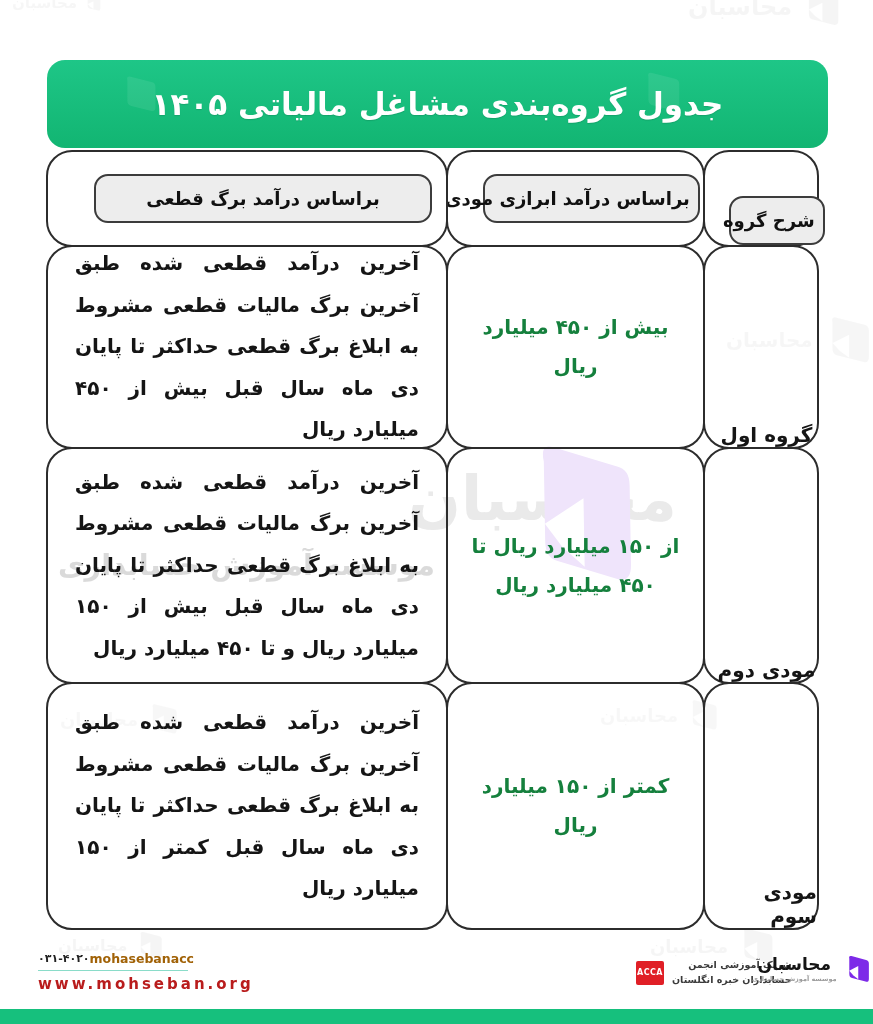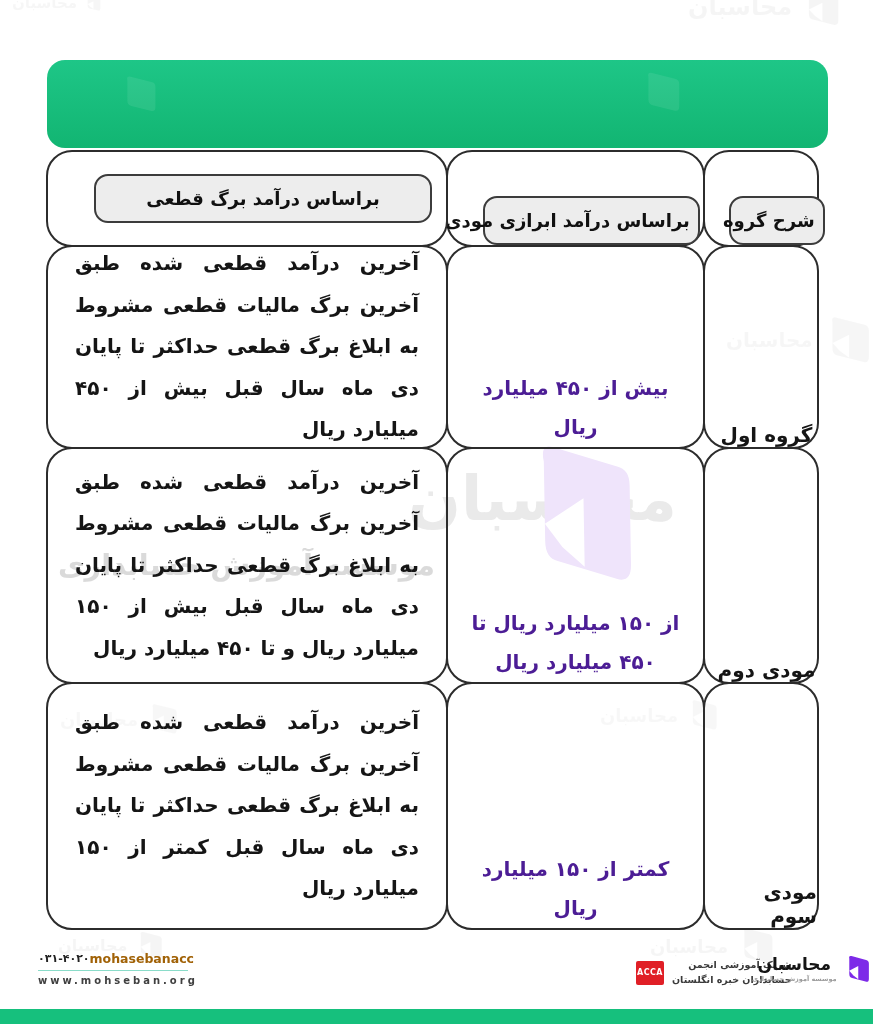--- a/index.html
+++ b/index.html
@@ -23,46 +23,46 @@
   }
   .banner .title{color:#ffffff;font-size:31px;font-weight:700;direction:rtl;text-shadow:0 1px 1px rgba(0,0,0,.12);}
   .banner .wm{color:#ffffff;opacity:.08;}
   
   .cell{
     position:absolute;box-sizing:border-box;border:2px solid #2c2c2c;border-radius:26px;
     display:flex;align-items:center;justify-content:center;background:transparent;z-index:1;
   }
   
   .col-a{left:703px;width:116px;align-items:flex-end;}   
-  .col-b{left:446px;width:259px;align-items:flex-end;}   
+  .col-b{left:446px;width:259px;}   
   .col-c{left:46px;width:402px;}    
   
   .row-h{top:150px;height:97px;}
   .row-1{top:245px;height:204px;}
   .row-2{top:447px;height:237px;}
   .row-3{top:682px;height:248px;}
   .hdr-box{
     background:#ededed;border:2px solid #3c3c3c;border-radius:14px;
     padding:12px 8px;font-weight:700;font-size:18px;color:#111;text-align:center;
     width:85%;box-sizing:border-box;direction:rtl;white-space:nowrap;margin-left:32px;
   }
   .final-text{
     direction:rtl;text-align:justify;font-weight:700;font-size:20px;line-height:2.08;
     color:#151515;padding:6px 27px;width:100%;box-sizing:border-box;
   }
-  .declared{direction:rtl;font-weight:700;font-size:20px;line-height:1.95;text-align:center;color:#4c1d95;padding:0 16px;}
+  .declared{direction:rtl;font-weight:700;font-size:20px;line-height:1.95;text-align:center;color:#15803d;padding:0 16px;}
   .group-label{direction:rtl;font-weight:700;font-size:20px;color:#151515;margin-left:11px;}
   
   .contact{position:absolute;left:38px;top:951px;width:150px;z-index:2;}
   .contact-row1{display:flex;align-items:center;gap:0;}
   .phone{font-size:11px;font-weight:700;color:#222;direction:ltr;letter-spacing:1px;}
   .insta{width:13px;height:13px;color:#1fae8c;}
   .handle{font-size:12.5px;font-weight:700;color:#a16207;}
   .contact-divider{border:none;border-top:1.5px solid #8adcc9;margin:4px 0 4px 0;}
-  .website{font-size:10px;font-weight:700;color:#404040;letter-spacing:3px;}
+  .website{font-size:15px;font-weight:700;color:#b91c1c;letter-spacing:3px;}
   .acca{position:absolute;left:636px;top:958px;display:flex;align-items:center;gap:8px;z-index:2;}
   .acca-box{width:28px;height:24px;background:#e01f26;border-radius:2px;display:flex;align-items:center;justify-content:center;}
   .acca-box span{color:#fff;font-size:8px;font-weight:700;letter-spacing:.5px;}
   .acca-text{direction:rtl;text-align:right;font-size:9.5px;font-weight:700;color:#3a3a3a;line-height:1.55;white-space:nowrap;}
   .brand{position:absolute;left:752px;top:954px;display:flex;align-items:center;gap:6px;z-index:2;}
   .brand-words{text-align:center;direction:rtl;}
   .brand-name{font-size:17px;font-weight:700;color:#141414;line-height:1.1;}
   .brand-sub{font-size:6.5px;font-weight:700;color:#9a9a9a;margin-top:2px;}
   .brand-logo{width:28px;height:30px;color:#7d2ae8;}
   .bottom-bar{position:absolute;left:0;top:1009px;width:873px;height:15px;background:#16c07d;z-index:2;}
@@ -133,20 +133,21 @@
   <div class="wm" style="left:70px;top:14px;font-size:18px;position:absolute;">
     <svg width="40" height="40">
         <use href="#logo-shape"></use>
       </svg>
   </div>
   <div class="wm" style="left:590px;top:10px;font-size:18px;position:absolute;">
     <svg width="44" height="44">
         <use href="#logo-shape"></use>
       </svg>
   </div>
+  <div class="title">جدول گروه‌بندی مشاغل مالیاتی ۱۴۰۵</div>
 </div>
 
 <div class="cell col-a row-h">
   <div class="hdr-box">شرح گروه</div>
 </div>
 <div class="cell col-b row-h">
   <div class="hdr-box">براساس درآمد ابرازی مودی</div>
 </div>
 <div class="cell col-c row-h">
   <div class="hdr-box">براساس درآمد برگ قطعی</div>

